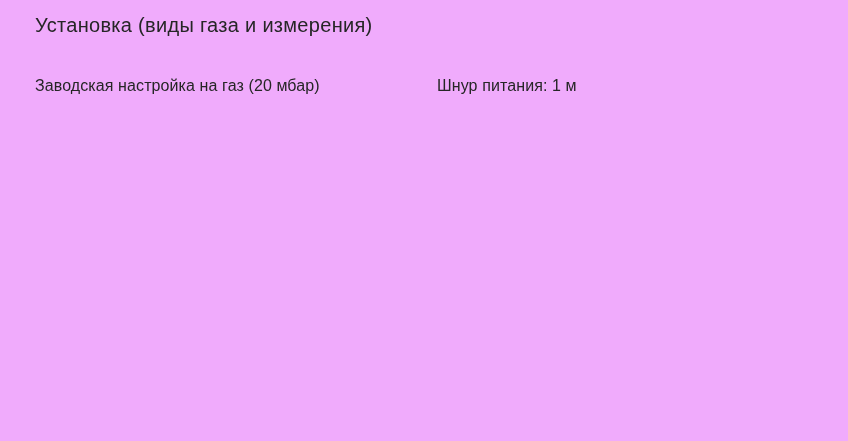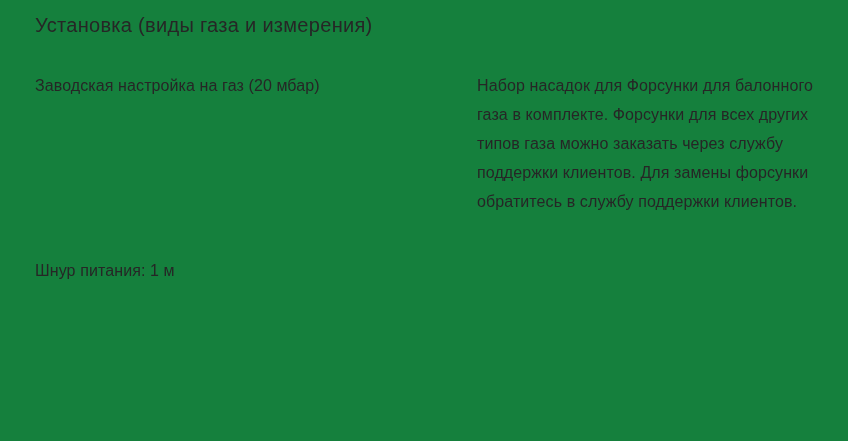--- a/index.html
+++ b/index.html
@@ -8,61 +8,55 @@
     background: #ffffff;
     font-family: "Liberation Sans", "DejaVu Sans", sans-serif;
   }
   .page {
     position: relative;
     width: 848px;
     height: 441px;
     box-sizing: border-box;
     padding: 13px 8px 0 35px;
     overflow: hidden;
-    background: #15803d;
+    background: #f0abfc;
     color: #262626;
   }
   .section-title {
     margin: 0 0 34px 0;
     font-size: 20px;
     line-height: 24px;
     font-weight: 400;
     letter-spacing: 0.3px;
     color: #262626;
   }
   .spec-grid {
     display: grid;
     grid-template-columns: 402px 1fr;
     row-gap: 20px;
     column-gap: 0;
-    gap: 40px;
   }
   .spec-cell {
     font-size: 16px;
     line-height: 29px;
     font-weight: 400;
     letter-spacing: 0.1px;
     color: #262626;
     white-space: pre-line;
   }
 </style>
 </head>
 <body>
 
 <div class="page">
   <h2 class="section-title">Установка (виды газа и измерения)</h2>
 
   <div class="spec-grid">
 
     <div class="spec-cell">Заводская настройка на газ (20 мбар)</div>
-    <div class="spec-cell">Набор насадок для Форсунки для балонного
-газа в комплекте. Форсунки для всех других
-типов газа можно заказать через службу
-поддержки клиентов. Для замены форсунки
-обратитесь в службу поддержки клиентов.</div>
 
 
     <div class="spec-cell">Шнур питания: 1 м</div>
 
     <div class="spec-cell"></div>
 
   </div>
 </div>
 
 </body></html>

